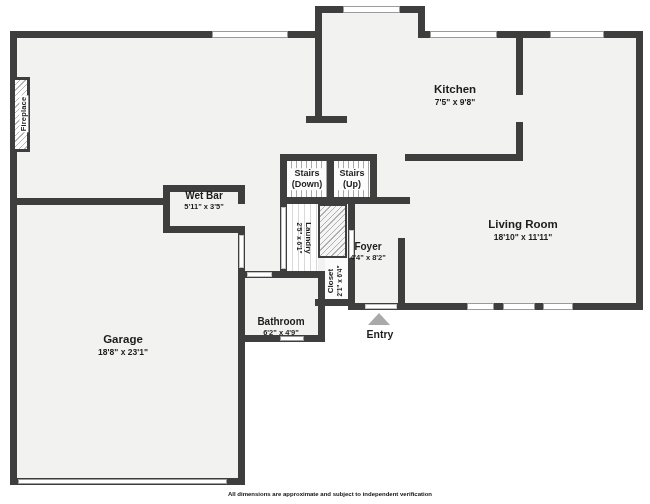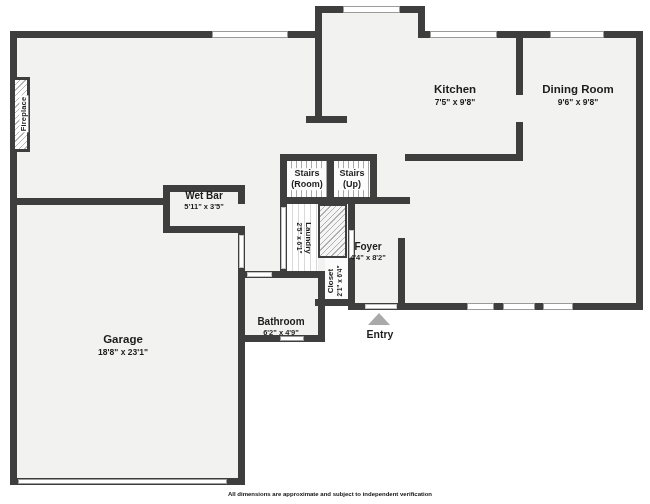--- a/index.html
+++ b/index.html
@@ -111,43 +111,43 @@
   <i class="laundryfloor" style="left:287px;top:204px;width:31px;height:67px"></i>
   <i class="closetfloor" style="left:325px;top:258px;width:23px;height:41px"></i>
 
   <i class="hatch" style="left:12px;top:77px;width:18px;height:75px"></i>
   <i class="hatch2" style="left:318px;top:204px;width:29px;height:54px"></i>
 
   <div class="lbl" style="left:455px;top:95px">
     <span class="nm">Kitchen</span>
     <span class="dm">7'5" x 9'8"</span>
   </div>
-  <div class="lbl" style="left:578px;top:95px">
-    <span class="nm">Dining Room</span>
-    <span class="dm">9'6" x 9'8"</span>
+  <div class="lbl" style="left:523px;top:230px">
+    <span class="nm">Living Room</span>
+    <span class="dm">18'10" x 11'11"</span>
   </div>
   <div class="lbl sm" style="left:368px;top:251px">
     <span class="nm">Foyer</span>
     <span class="dm">4'4" x 8'2"</span>
   </div>
   <div class="lbl sm" style="left:204px;top:200px">
     <span class="nm">Wet Bar</span>
     <span class="dm">5'11" x 3'5"</span>
   </div>
   <div class="lbl" style="left:123px;top:345px">
     <span class="nm">Garage</span>
     <span class="dm">18'8" x 23'1"</span>
   </div>
   <div class="lbl sm" style="left:281px;top:326px">
     <span class="nm">Bathroom</span>
     <span class="dm">6'2" x 4'9"</span>
   </div>
   <div class="lbl stair" style="left:307px;top:179px">
     <span>Stairs</span><br>
-    <span>(Room)</span>
+    <span>(Down)</span>
   </div>
   <div class="lbl stair" style="left:352px;top:179px">
     <span>Stairs</span><br>
     <span>(Up)</span>
   </div>
   <div class="lbl xs rotcw" style="left:304px;top:238px">
     <span class="nm">Laundry</span>
     <span class="dm">2'5" x 6'1"</span>
   </div>
   <div class="lbl xs rotccw" style="left:335px;top:281px">

